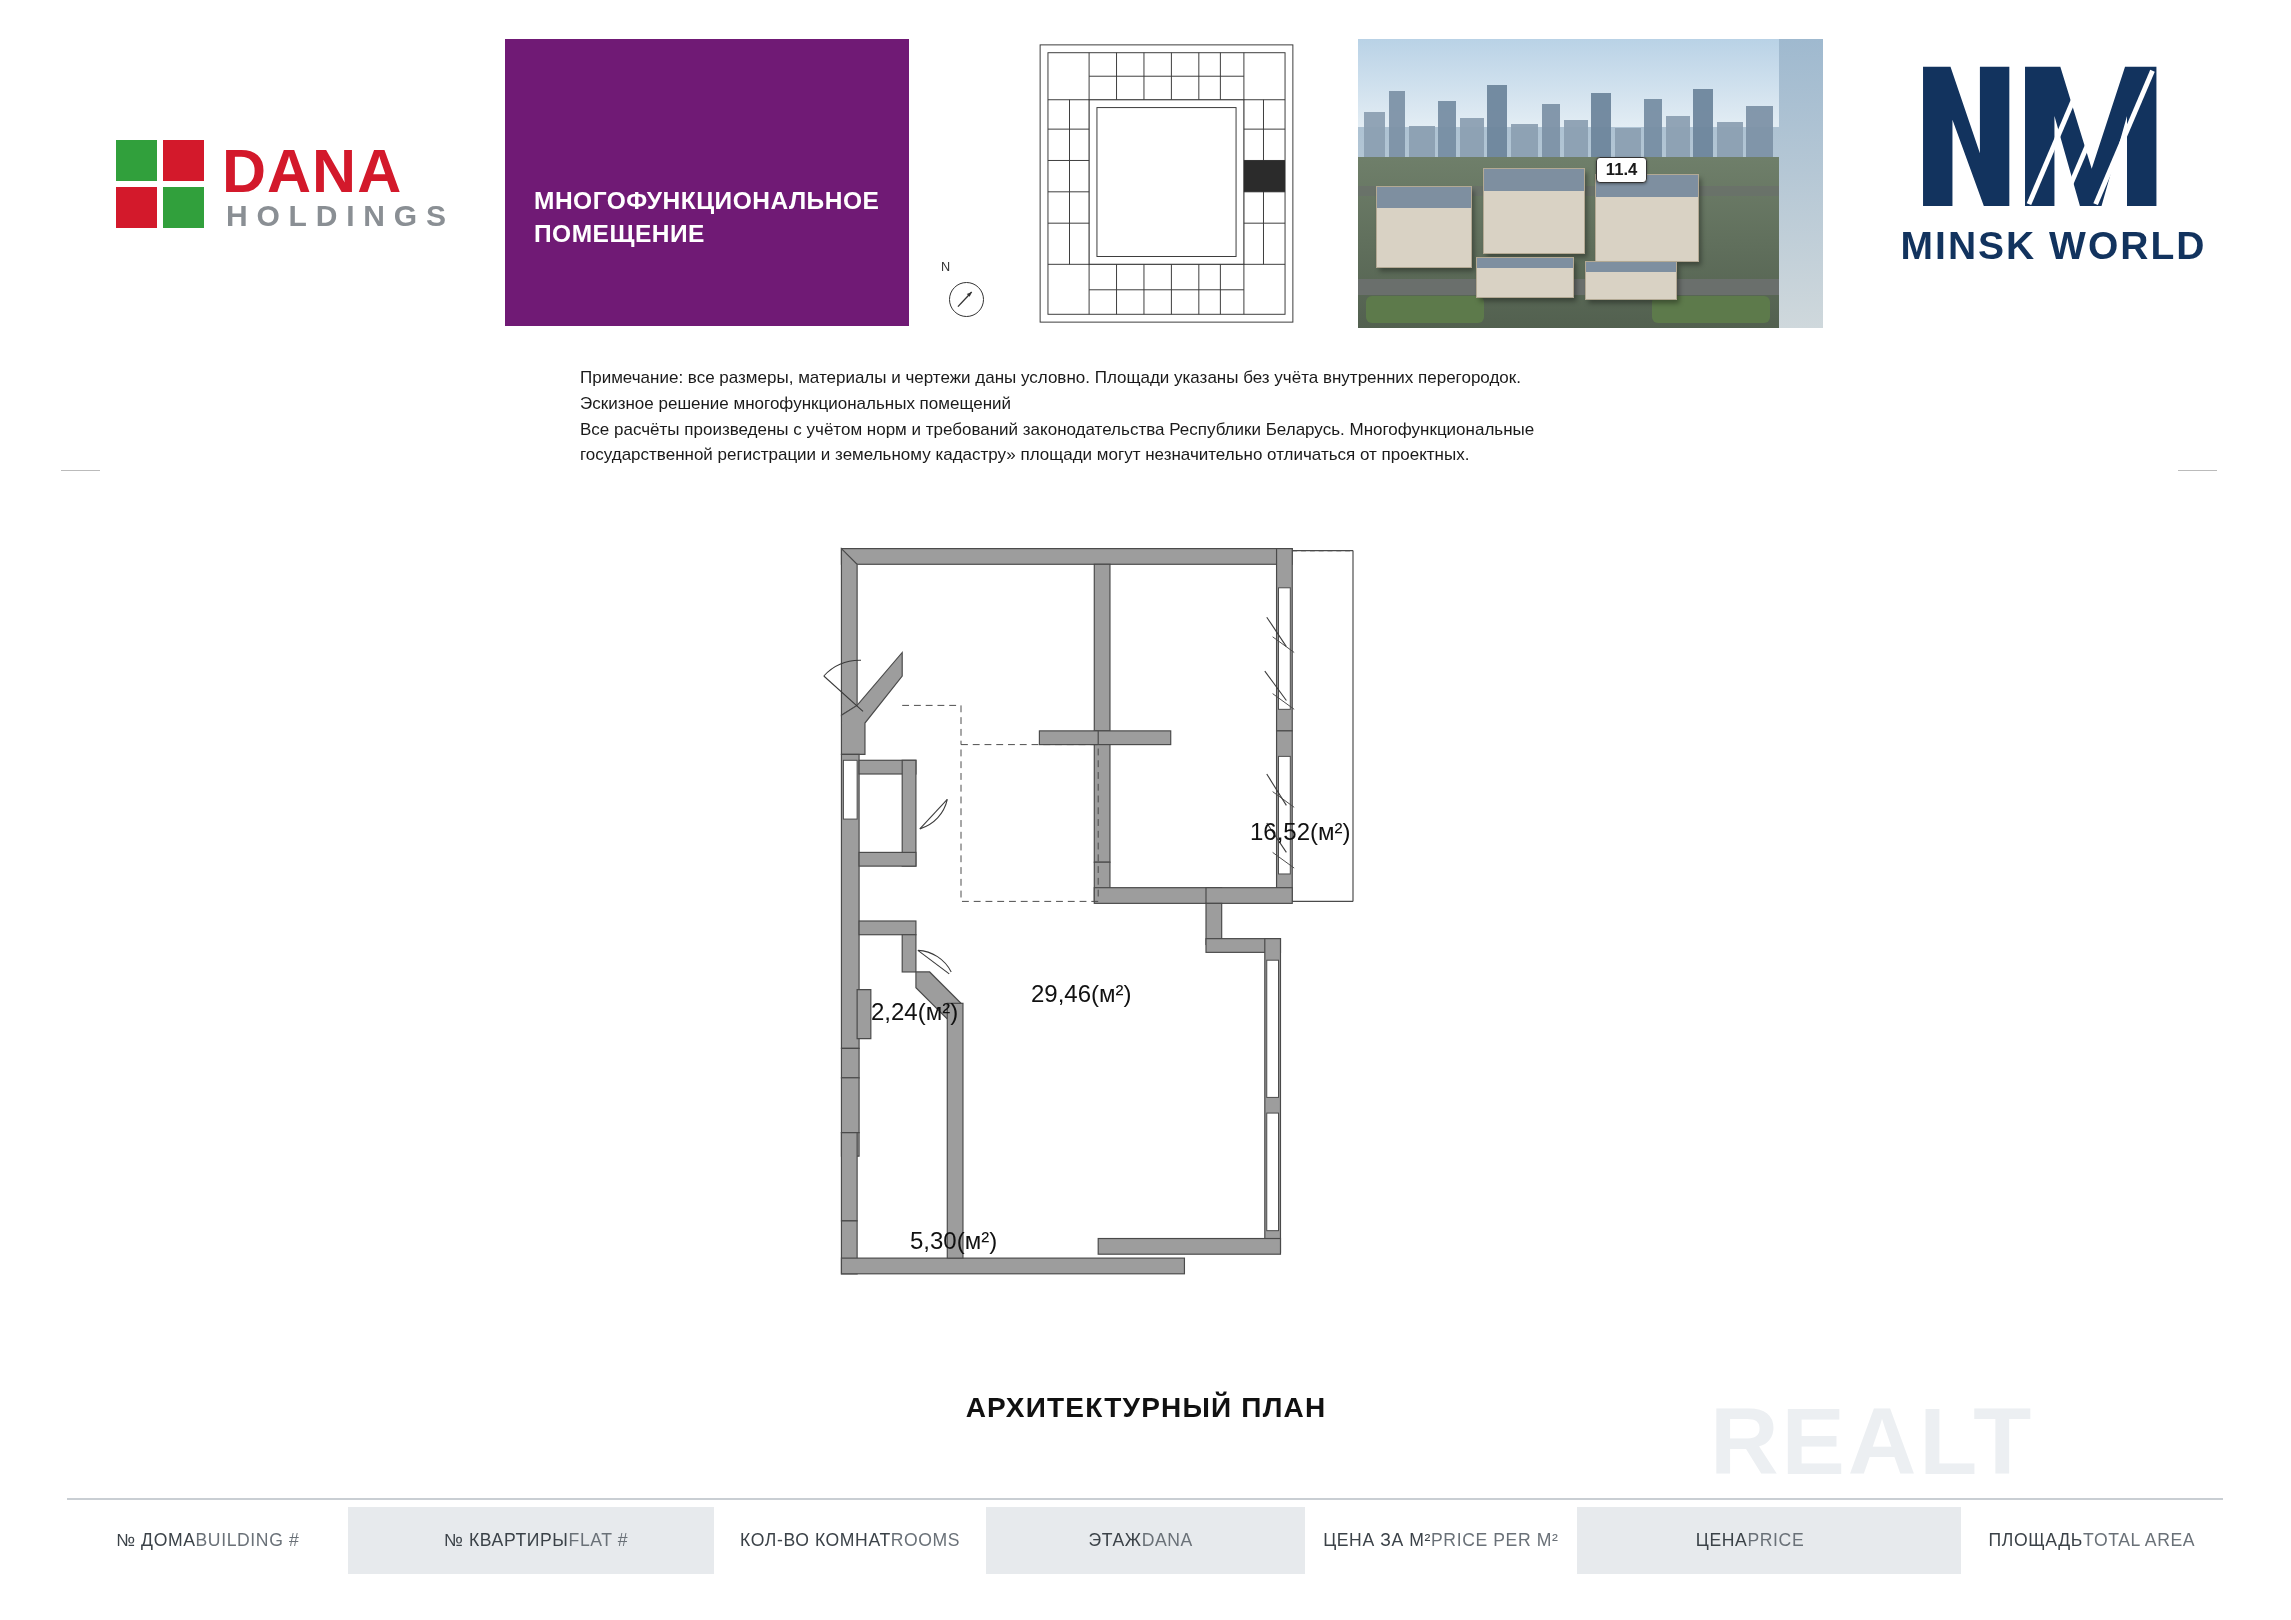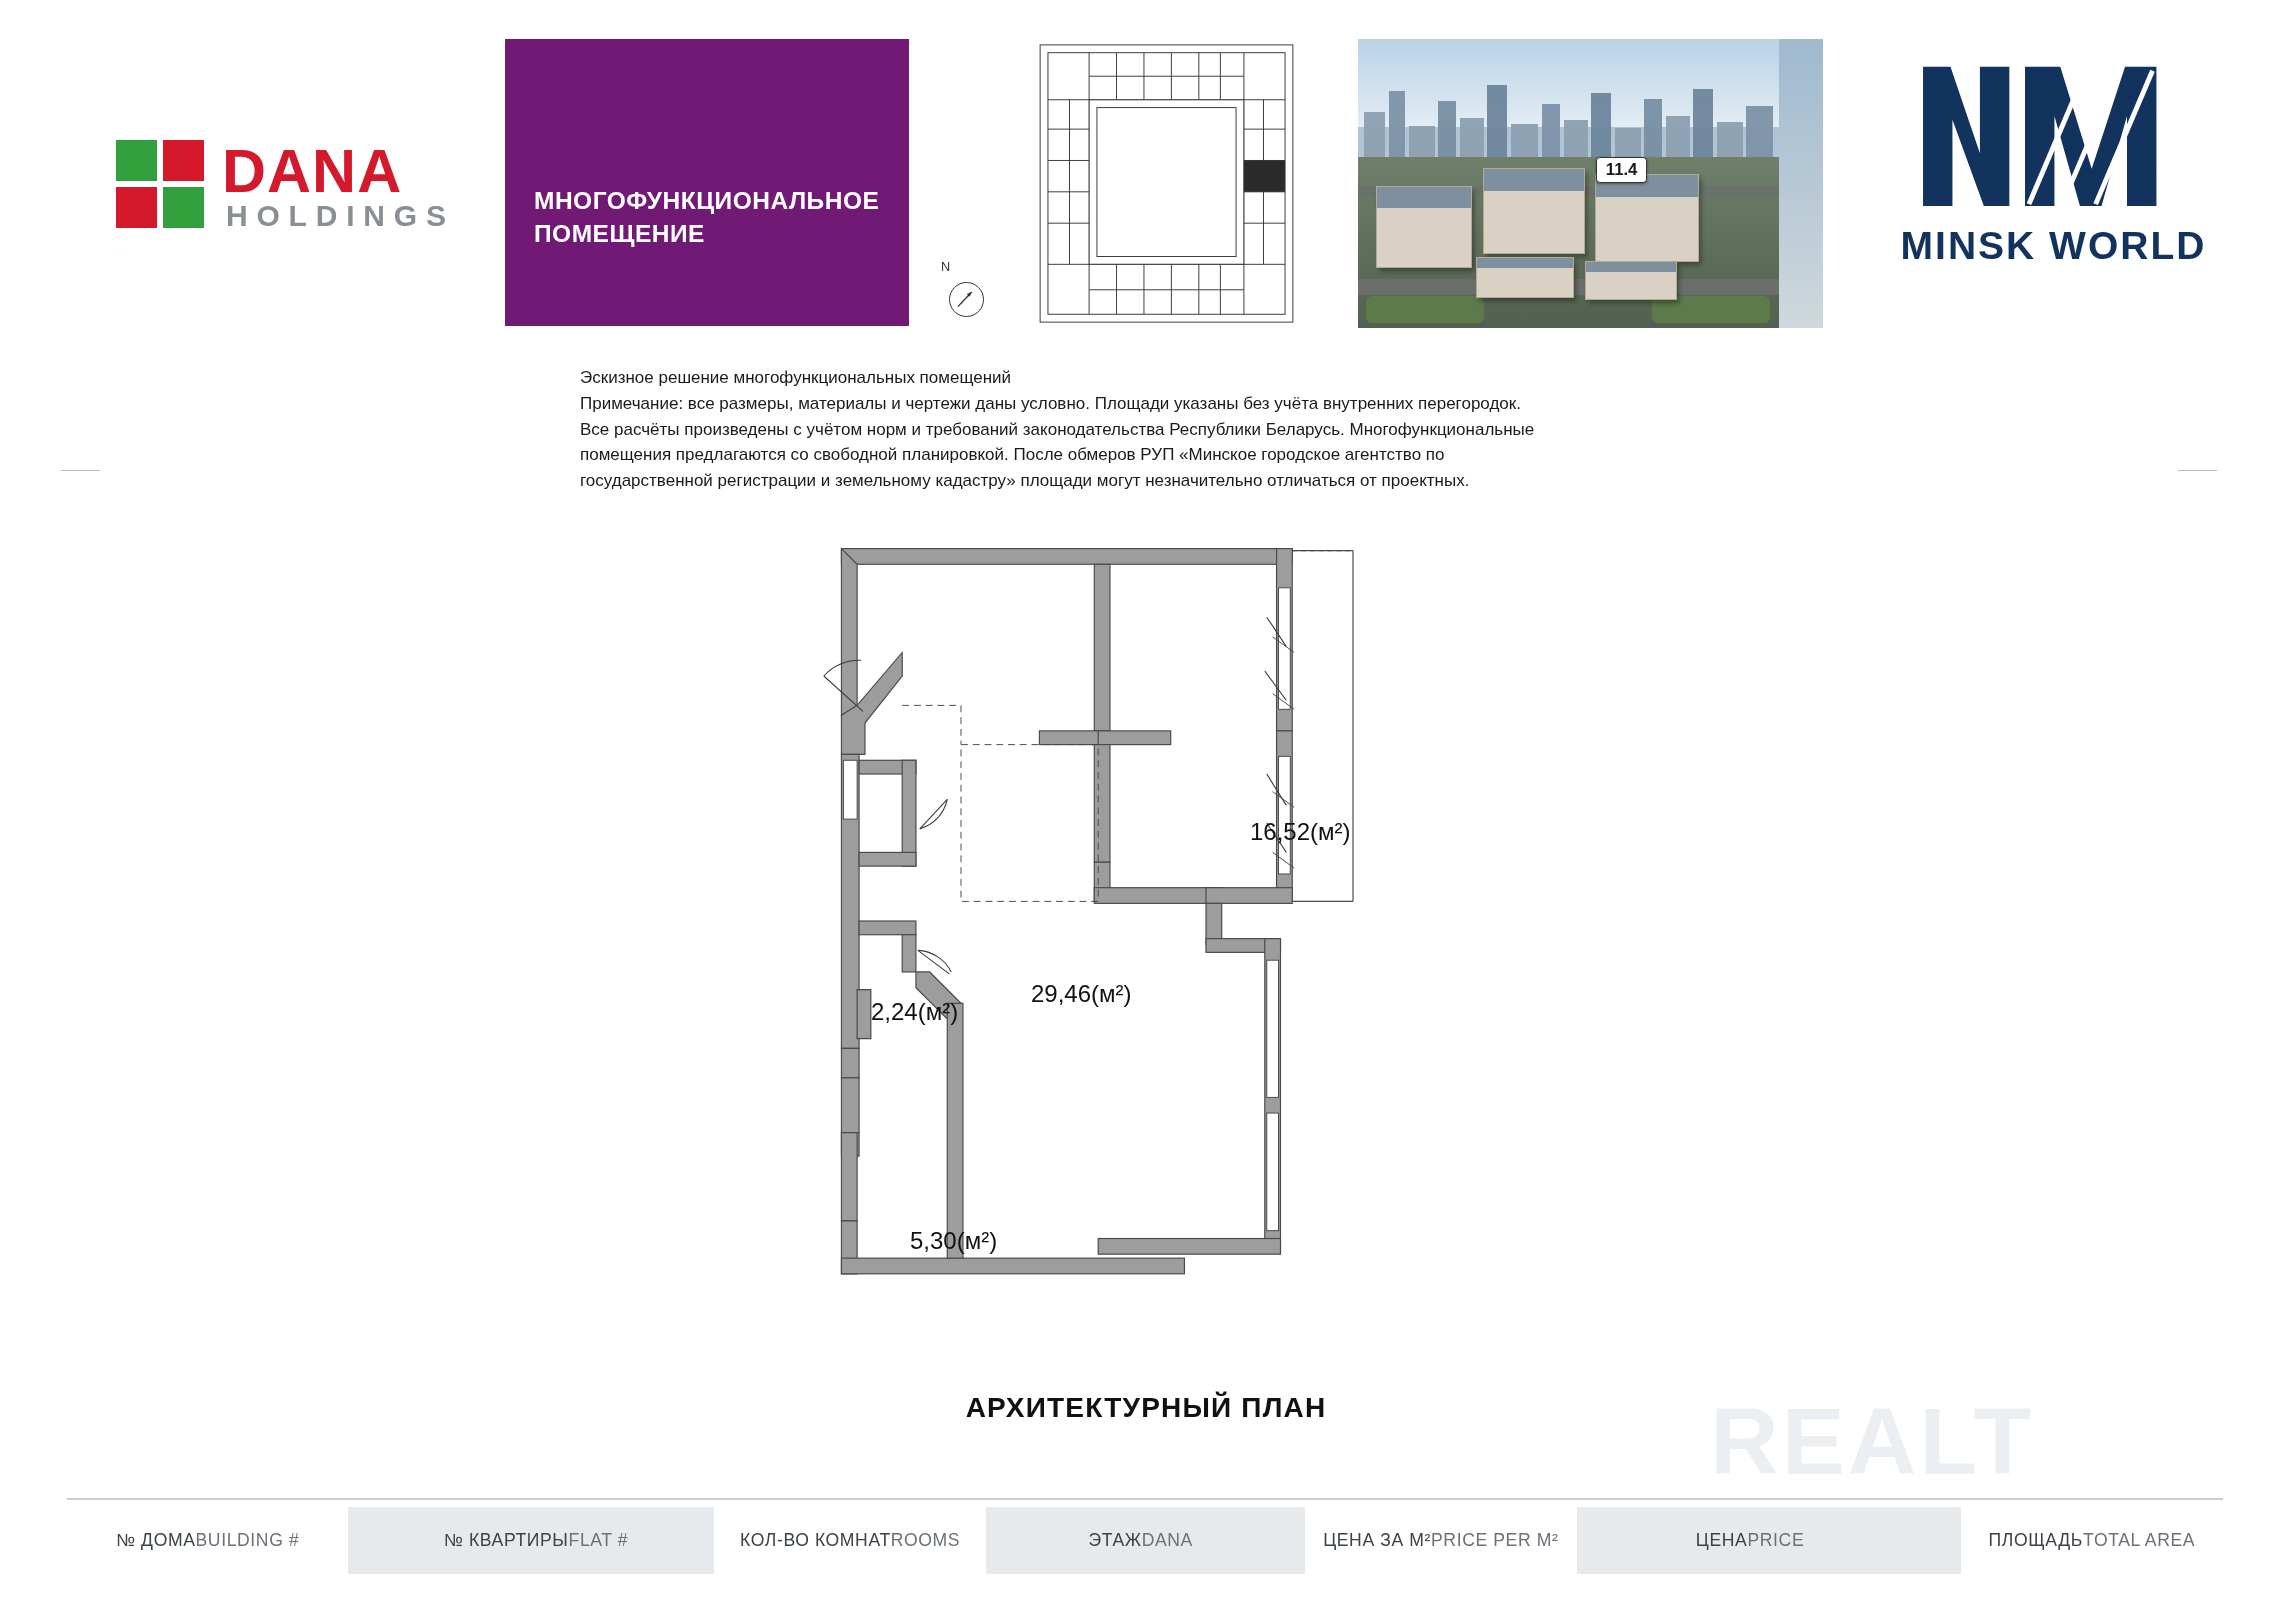--- a/index.html
+++ b/index.html
@@ -460,24 +460,23 @@
           <line x1="112" y1="148" x2="170" y2="12"></line>
           <line x1="146" y1="148" x2="204" y2="12"></line>
           <line x1="180" y1="148" x2="238" y2="12"></line>
         </g>
       </svg>
       <div class="mw-text">MINSK WORLD</div>
     </div>
   </div>
 
   <div class="note">
+    <p>Примечание: все размеры, материалы и чертежи даны условно. Площади указаны без учёта внутренних перегородок.</p>
     <p>Эскизное решение многофункциональных помещений</p>
-    <p>Примечание: все размеры, материалы и чертежи даны условно. Площади указаны без учёта внутренних перегородок.</p>
     <p>Все расчёты произведены с учётом норм и требований законодательства Республики Беларусь. Многофункциональные</p>
-    <p>помещения предлагаются со свободной планировкой. После обмеров РУП «Минское городское агентство по</p>
     <p>государственной регистрации и земельному кадастру» площади могут незначительно отличаться от проектных.</p>
   </div>
 
   <div class="rule-left"></div>
   <div class="rule-right"></div>
 
   <div class="planwrap">
     <svg width="706" height="833" viewBox="0 0 720 850">
 
       <g fill="#9d9d9d" stroke="#4a4a4a" stroke-width="1.2">

